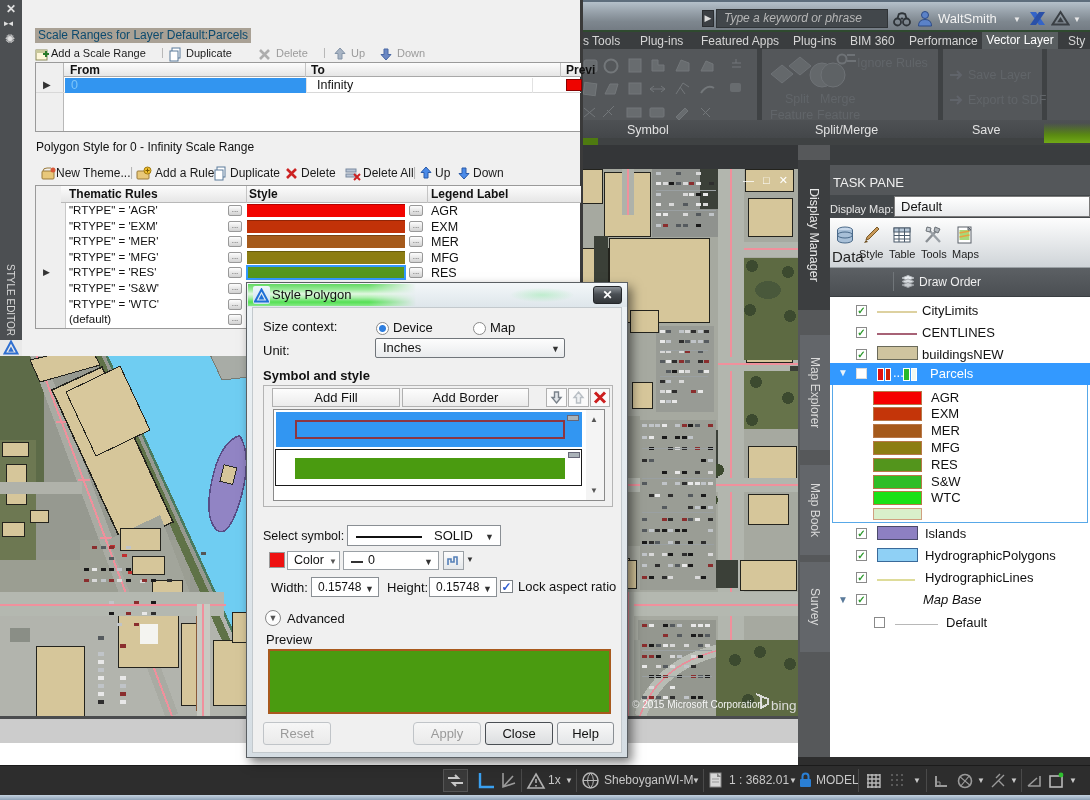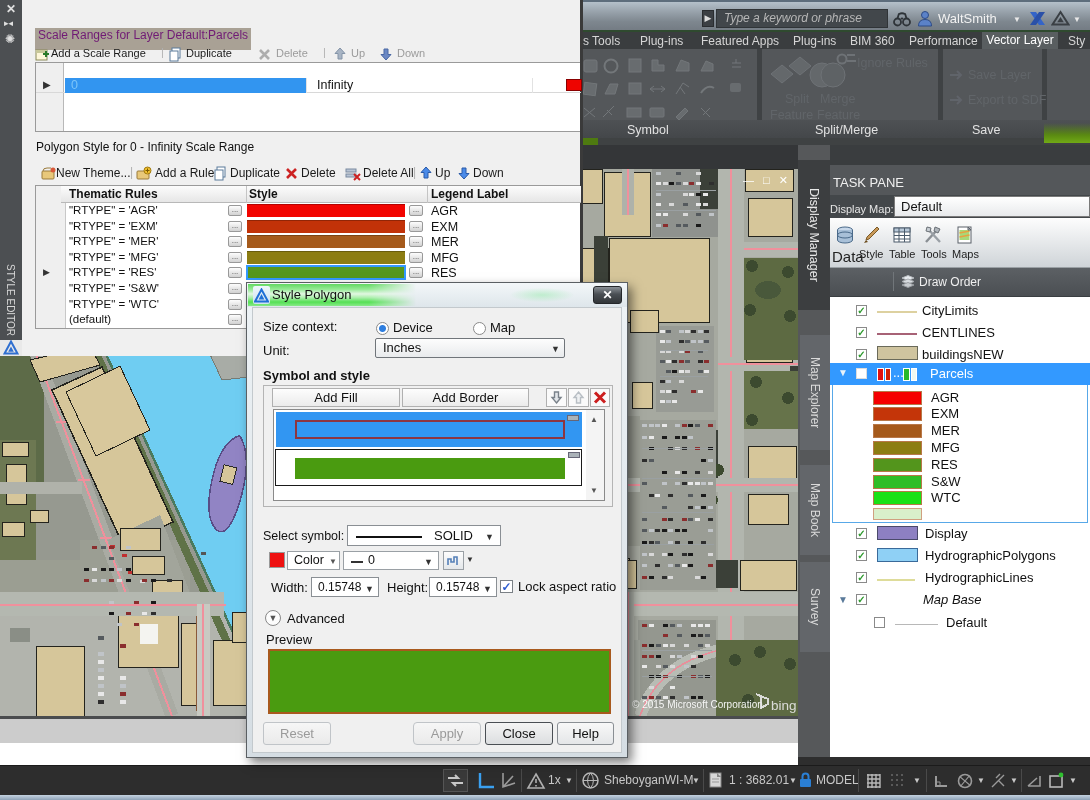--- a/index.html
+++ b/index.html
@@ -641,21 +641,21 @@
     <div class="ab" style="left:43px;top:161px;width:49px;height:14px;background:#53951c;border:1px solid #b87848;"></div>
       <span class="ab" style="left:101px;top:160px;">RES</span>
     <div class="ab" style="left:43px;top:178px;width:49px;height:14px;background:#2fbe27;border:1px solid #b87848;"></div>
       <span class="ab" style="left:101px;top:177px;">S&amp;W</span>
     <div class="ab" style="left:43px;top:194px;width:49px;height:14px;background:#19e117;border:1px solid #b87848;"></div>
       <span class="ab" style="left:101px;top:193px;">WTC</span>
     <div class="ab" style="left:43px;top:211px;width:49px;height:12px;background:#d9f0cb;border:1px solid #d0a080;"></div>
 
     <span class="cb ck ab" style="left:26px;top:231px;">✓</span>
     <div class="ab" style="left:47px;top:229px;width:41px;height:14px;background:#8d80c2;border:1px solid #4a4a6a;"></div>
-    <span class="ab" style="left:95px;top:229px;">Display</span>
+    <span class="ab" style="left:95px;top:229px;">Islands</span>
     <span class="cb ck ab" style="left:26px;top:253px;">✓</span>
     <div class="ab" style="left:47px;top:251px;width:41px;height:14px;background:#8fd0f5;border:1px solid #3a6a9a;"></div>
     <span class="ab" style="left:95px;top:251px;">HydrographicPolygons</span>
     <span class="cb ck ab" style="left:26px;top:275px;">✓</span>
     <div class="ab" style="left:47px;top:282px;width:38px;height:2px;background:#dedc9a;"></div>
     <span class="ab" style="left:95px;top:273px;">HydrographicLines</span>
     <span class="ab" style="left:8px;top:297px;font-size:10px;color:#5a7a9a;">▼</span>
     <span class="cb ck ab" style="left:26px;top:297px;">✓</span>
     <span class="ab" style="left:93px;top:295px;font-style:italic;">Map Base</span>
     <span class="cb ab" style="left:44px;top:320px;"></span>
@@ -755,21 +755,21 @@
     <div class="ab" style="left:5px;top:264px;height:74px;writing-mode:vertical-rl;font-size:10px;color:#d8d8d8;white-space:nowrap;">STYLE EDITOR</div>
   </div>
   <div class="ab" style="left:0;top:340px;width:22px;height:16px;background:#e9e9e9;">
     <svg width="16" height="16" style="position:absolute;left:3px;top:0px;">
         <path d="M8 1.5 L14.5 13.5 L1.5 13.5 Z" fill="none" stroke="#2f6fd0" stroke-width="2"></path>
         <path d="M8 6.5 L10.8 11.8 L5.2 11.8 Z" fill="#2f6fd0"></path>
       </svg>
   </div>
   <div class="ab" id="pal-content" style="left:22px;top:0;width:558px;height:356px;">
 
-    <div class="ab" style="left:13px;top:28px;height:22px;background:#a9a195;color:#701a75;font-size:12px;line-height:15px;padding:0 3px;">Scale Ranges for Layer Default:Parcels</div>
+    <div class="ab" style="left:13px;top:28px;height:15px;background:#a9a195;color:#0c4a6e;font-size:12px;line-height:15px;padding:0 3px;">Scale Ranges for Layer Default:Parcels</div>
 
     <div class="ab" style="left:13px;top:46px;width:540px;height:17px;font-size:11px;color:#1a1a1a;">
       <svg class="ab" style="left:0px;top:1px;" width="15" height="15">
           <rect x="1" y="3" width="11" height="10" fill="#fdf6d8" stroke="#8a8a5a"></rect>
           <rect x="1" y="3" width="11" height="3" fill="#c8c89a"></rect>
           <path d="M8 7 L14 7 M11 4 L11 10" stroke="#2a7a2a" stroke-width="2"></path>
         </svg>
       <span class="ab" style="left:16px;top:1px;">Add a Scale Range</span>
       <span class="ab" style="left:126px;top:0px;color:#b0b0b0;">|</span>
       <svg class="ab" style="left:133px;top:1px;" width="15" height="15">
@@ -787,20 +787,27 @@
         </svg>
       <span class="ab" style="left:316px;top:1px;color:#9b9b9b;">Up</span>
       <svg class="ab" style="left:344px;top:1px;" width="14" height="14">
           <path d="M7 13 L12 7.5 L9 7.5 L9 2 L5 2 L5 7.5 L2 7.5 Z" fill="#6b88c4" stroke="#4a68a4"></path>
         </svg>
       <span class="ab" style="left:362px;top:1px;color:#9b9b9b;">Down</span>
     </div>
 
     <div class="ab" style="left:13px;top:62px;width:545px;height:70px;background:#fff;border:1px solid #9a9a9a;border-right:none;">
       <div class="ab" style="left:0;top:0;width:28px;height:68px;background:#efefef;border-right:1px solid #b8b8b8;"></div>
+      <div class="ab" style="left:28px;top:0;width:517px;height:14px;background:linear-gradient(#fcfcfc,#e6e6e6);border-bottom:1px solid #a8a8a8;font-size:12px;font-weight:bold;color:#111;">
+        <span class="ab" style="left:6px;top:0px;">From</span>
+        <span class="ab" style="left:247px;top:0px;">To</span>
+        <span class="ab" style="left:502px;top:0px;">Previ</span>
+        <div class="ab" style="left:241px;top:0;width:1px;height:14px;background:#c4c4c4;"></div>
+        <div class="ab" style="left:496px;top:0;width:1px;height:14px;background:#c4c4c4;"></div>
+      </div>
       <div class="ab" style="left:0;top:15px;width:545px;height:15px;border-bottom:1px solid #d8d8d8;font-size:12.5px;">
         <span class="ab" style="left:7px;top:1px;font-size:10px;color:#333;">▶</span>
         <div class="ab" style="left:29px;top:0;width:241px;height:15px;background:#3295f0;color:#7cc4f8;padding:0 0 0 6px;">0</div>
         <span class="ab" style="left:281px;top:0px;color:#111;">Infinity</span>
         <div class="ab" style="left:530px;top:1px;width:16px;height:12px;background:#ee0400;border:1px solid #8a0000;"></div>
         <div class="ab" style="left:270px;top:0;width:1px;height:15px;background:#e2e2e2;"></div>
         <div class="ab" style="left:496px;top:0;width:1px;height:15px;background:#e2e2e2;"></div>
       </div>
     </div>
 

